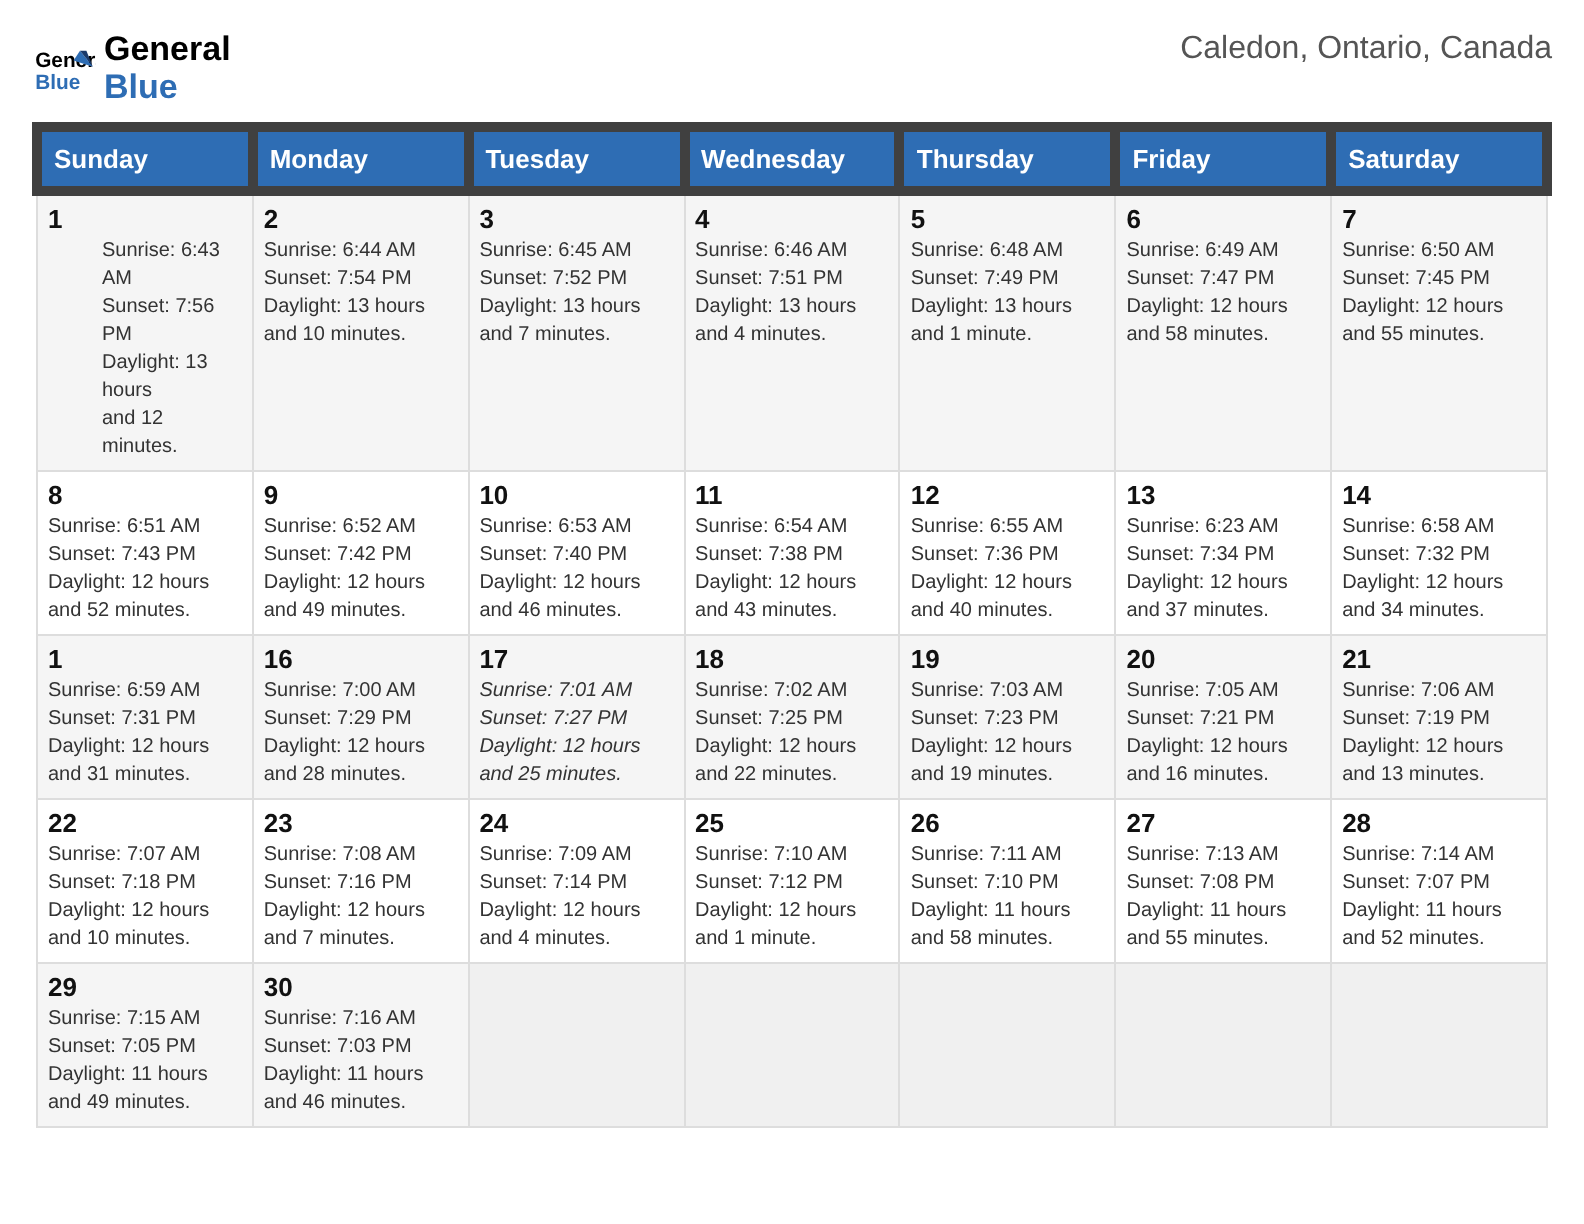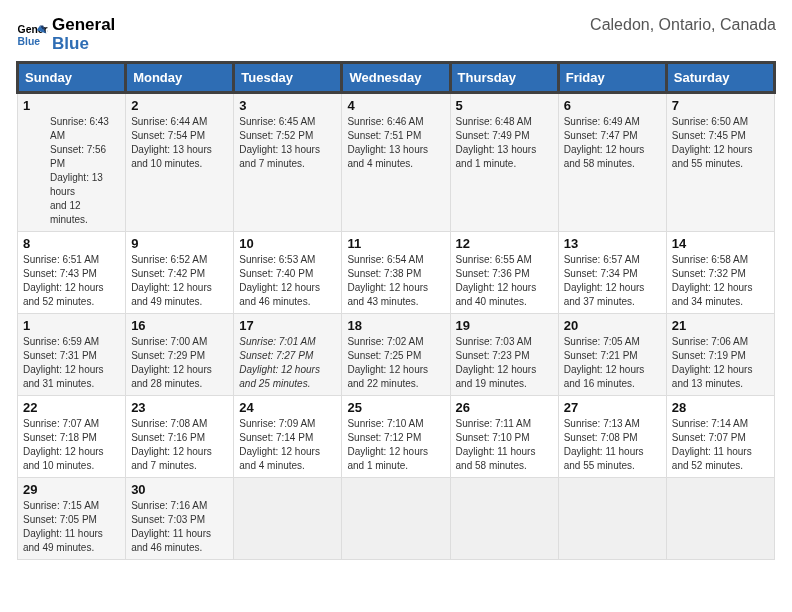--- a/index.html
+++ b/index.html
@@ -42,21 +42,21 @@
       border-collapse: collapse;
       table-layout: fixed;
     }
     th {
       background-color: #2e6db4;
       color: #fff;
       font-size: 13px;
       font-weight: bold;
       text-align: left;
       padding: 6px 6px;
-      border: 3px solid #404040;
+      border: 5px solid #404040;
     }
     td {
       vertical-align: top;
       border: 1px solid #ddd;
       padding: 4px 5px;
       font-size: 10.5px;
       color: #333;
       height: 80px;
       background: #fff;
     }
@@ -198,21 +198,21 @@
         </td>
         <td>
           <span class="day-num">12</span>
           <div class="day-info" style="white-space: pre-line;">Sunrise: 6:55 AM
 Sunset: 7:36 PM
 Daylight: 12 hours
 and 40 minutes.</div>
         </td>
         <td>
           <span class="day-num">13</span>
-          <div class="day-info" style="white-space: pre-line;">Sunrise: 6:57 AM
+          <div class="day-info" style="white-space: pre-line;">Sunrise: 6:23 AM
 Sunset: 7:34 PM
 Daylight: 12 hours
 and 37 minutes.</div>
         </td>
         <td>
           <span class="day-num">14</span>
           <div class="day-info" style="white-space: pre-line;">Sunrise: 6:58 AM
 Sunset: 7:32 PM
 Daylight: 12 hours
 and 34 minutes.</div>

